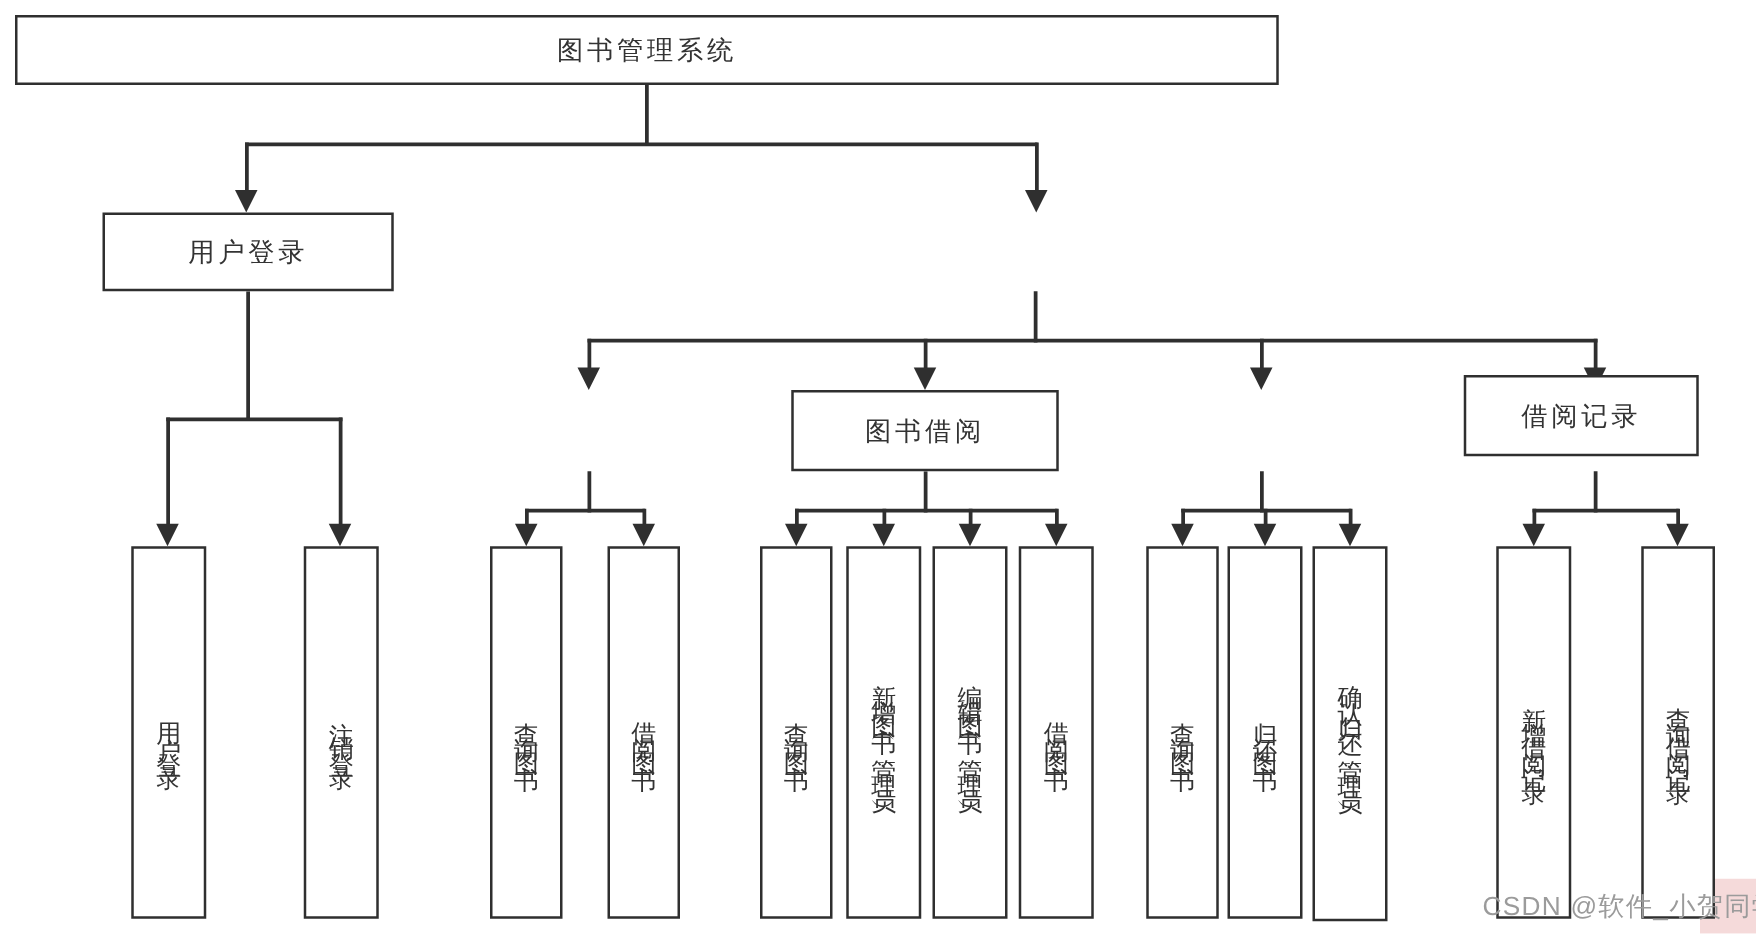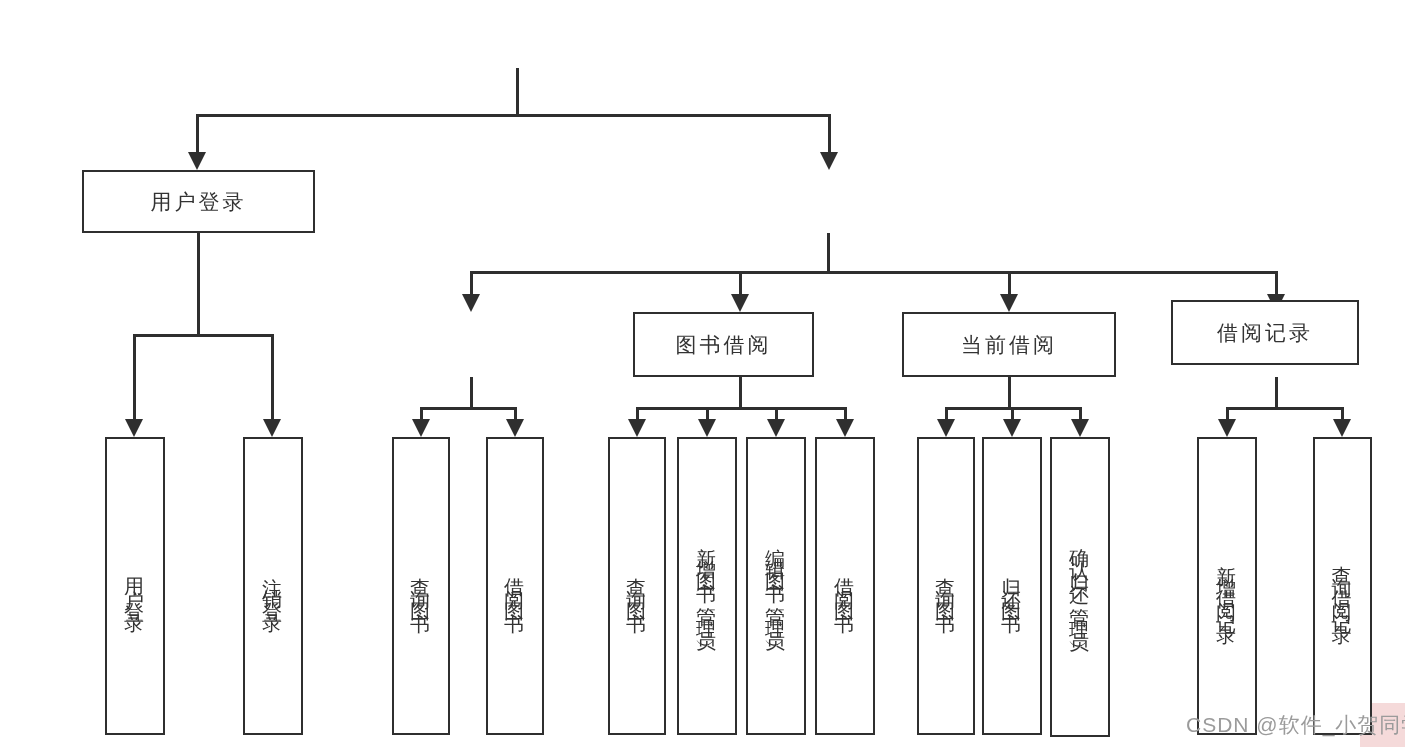--- a/index.html
+++ b/index.html
@@ -128,28 +128,28 @@
   <div class="ah" style="left:1003px;top:419px"></div>
   <div class="ah" style="left:1071px;top:419px"></div>
 
   <div class="ln" style="left:1275px;top:377px;height:33px"></div>
   <div class="ln" style="left:1226px;top:407px;width:117px"></div>
   <div class="ln" style="left:1226px;top:407px;height:16px"></div>
   <div class="ln" style="left:1341px;top:407px;height:16px"></div>
   <div class="ah" style="left:1218px;top:419px"></div>
   <div class="ah" style="left:1333px;top:419px"></div>
 
+  <div class="hbox" style="left:12px;top:12px;width:1011px;height:56px">图书管理系统</div>
 
   <div class="hbox" style="left:82px;top:170px;width:233px;height:63px">用户登录</div>
 
 
 
-  <div class="hbox" style="left:633px;top:312px;width:181px;height:65px">图书借阅</div>
+  <div class="hbox" style="left:633px;top:312px;width:214px;height:65px">图书借阅</div>
 
-  <div class="hbox" style="left:902px;top:312px;width:214px;height:65px">当前借阅</div>
 
   <div class="hbox" style="left:1171px;top:300px;width:188px;height:65px">借阅记录</div>
 
   <div class="vbox" style="left:105px;top:437px;width:60px;height:298px">用户登录</div>
 
   <div class="vbox" style="left:243px;top:437px;width:60px;height:298px">注销登录</div>
 
   <div class="vbox" style="left:392px;top:437px;width:58px;height:298px">查询图书</div>
 
   <div class="vbox" style="left:486px;top:437px;width:58px;height:298px">借阅图书</div>

